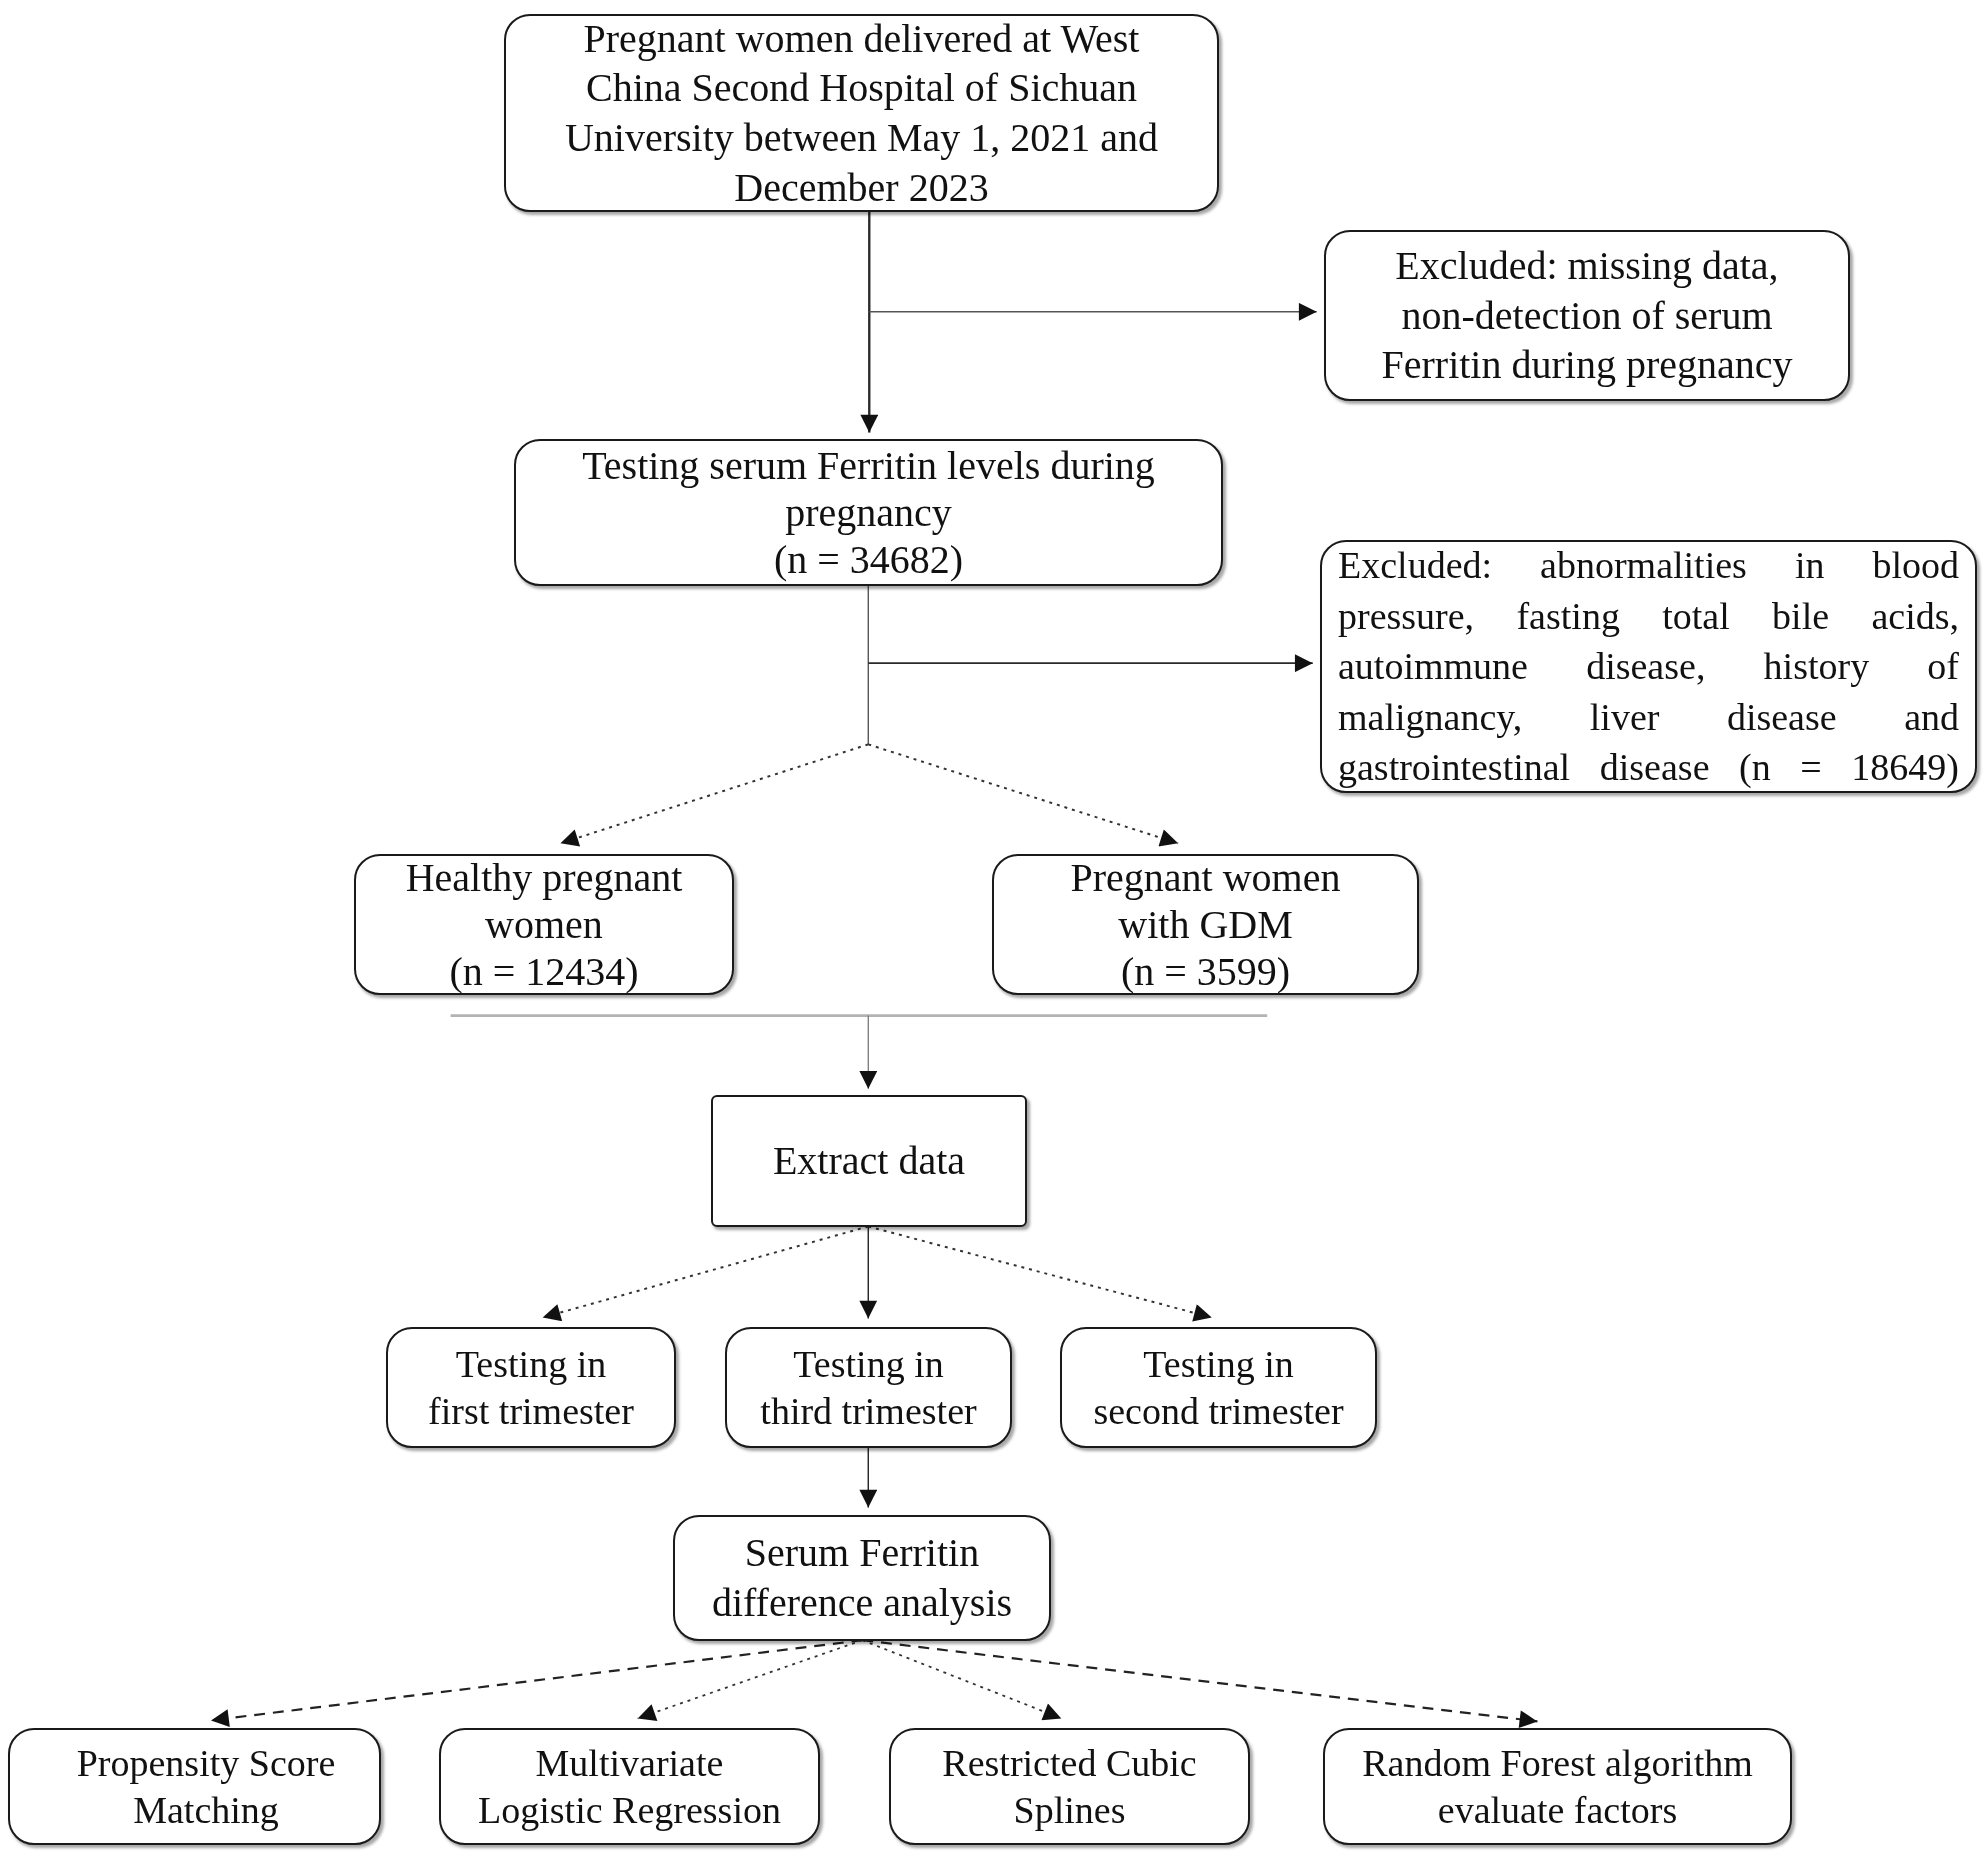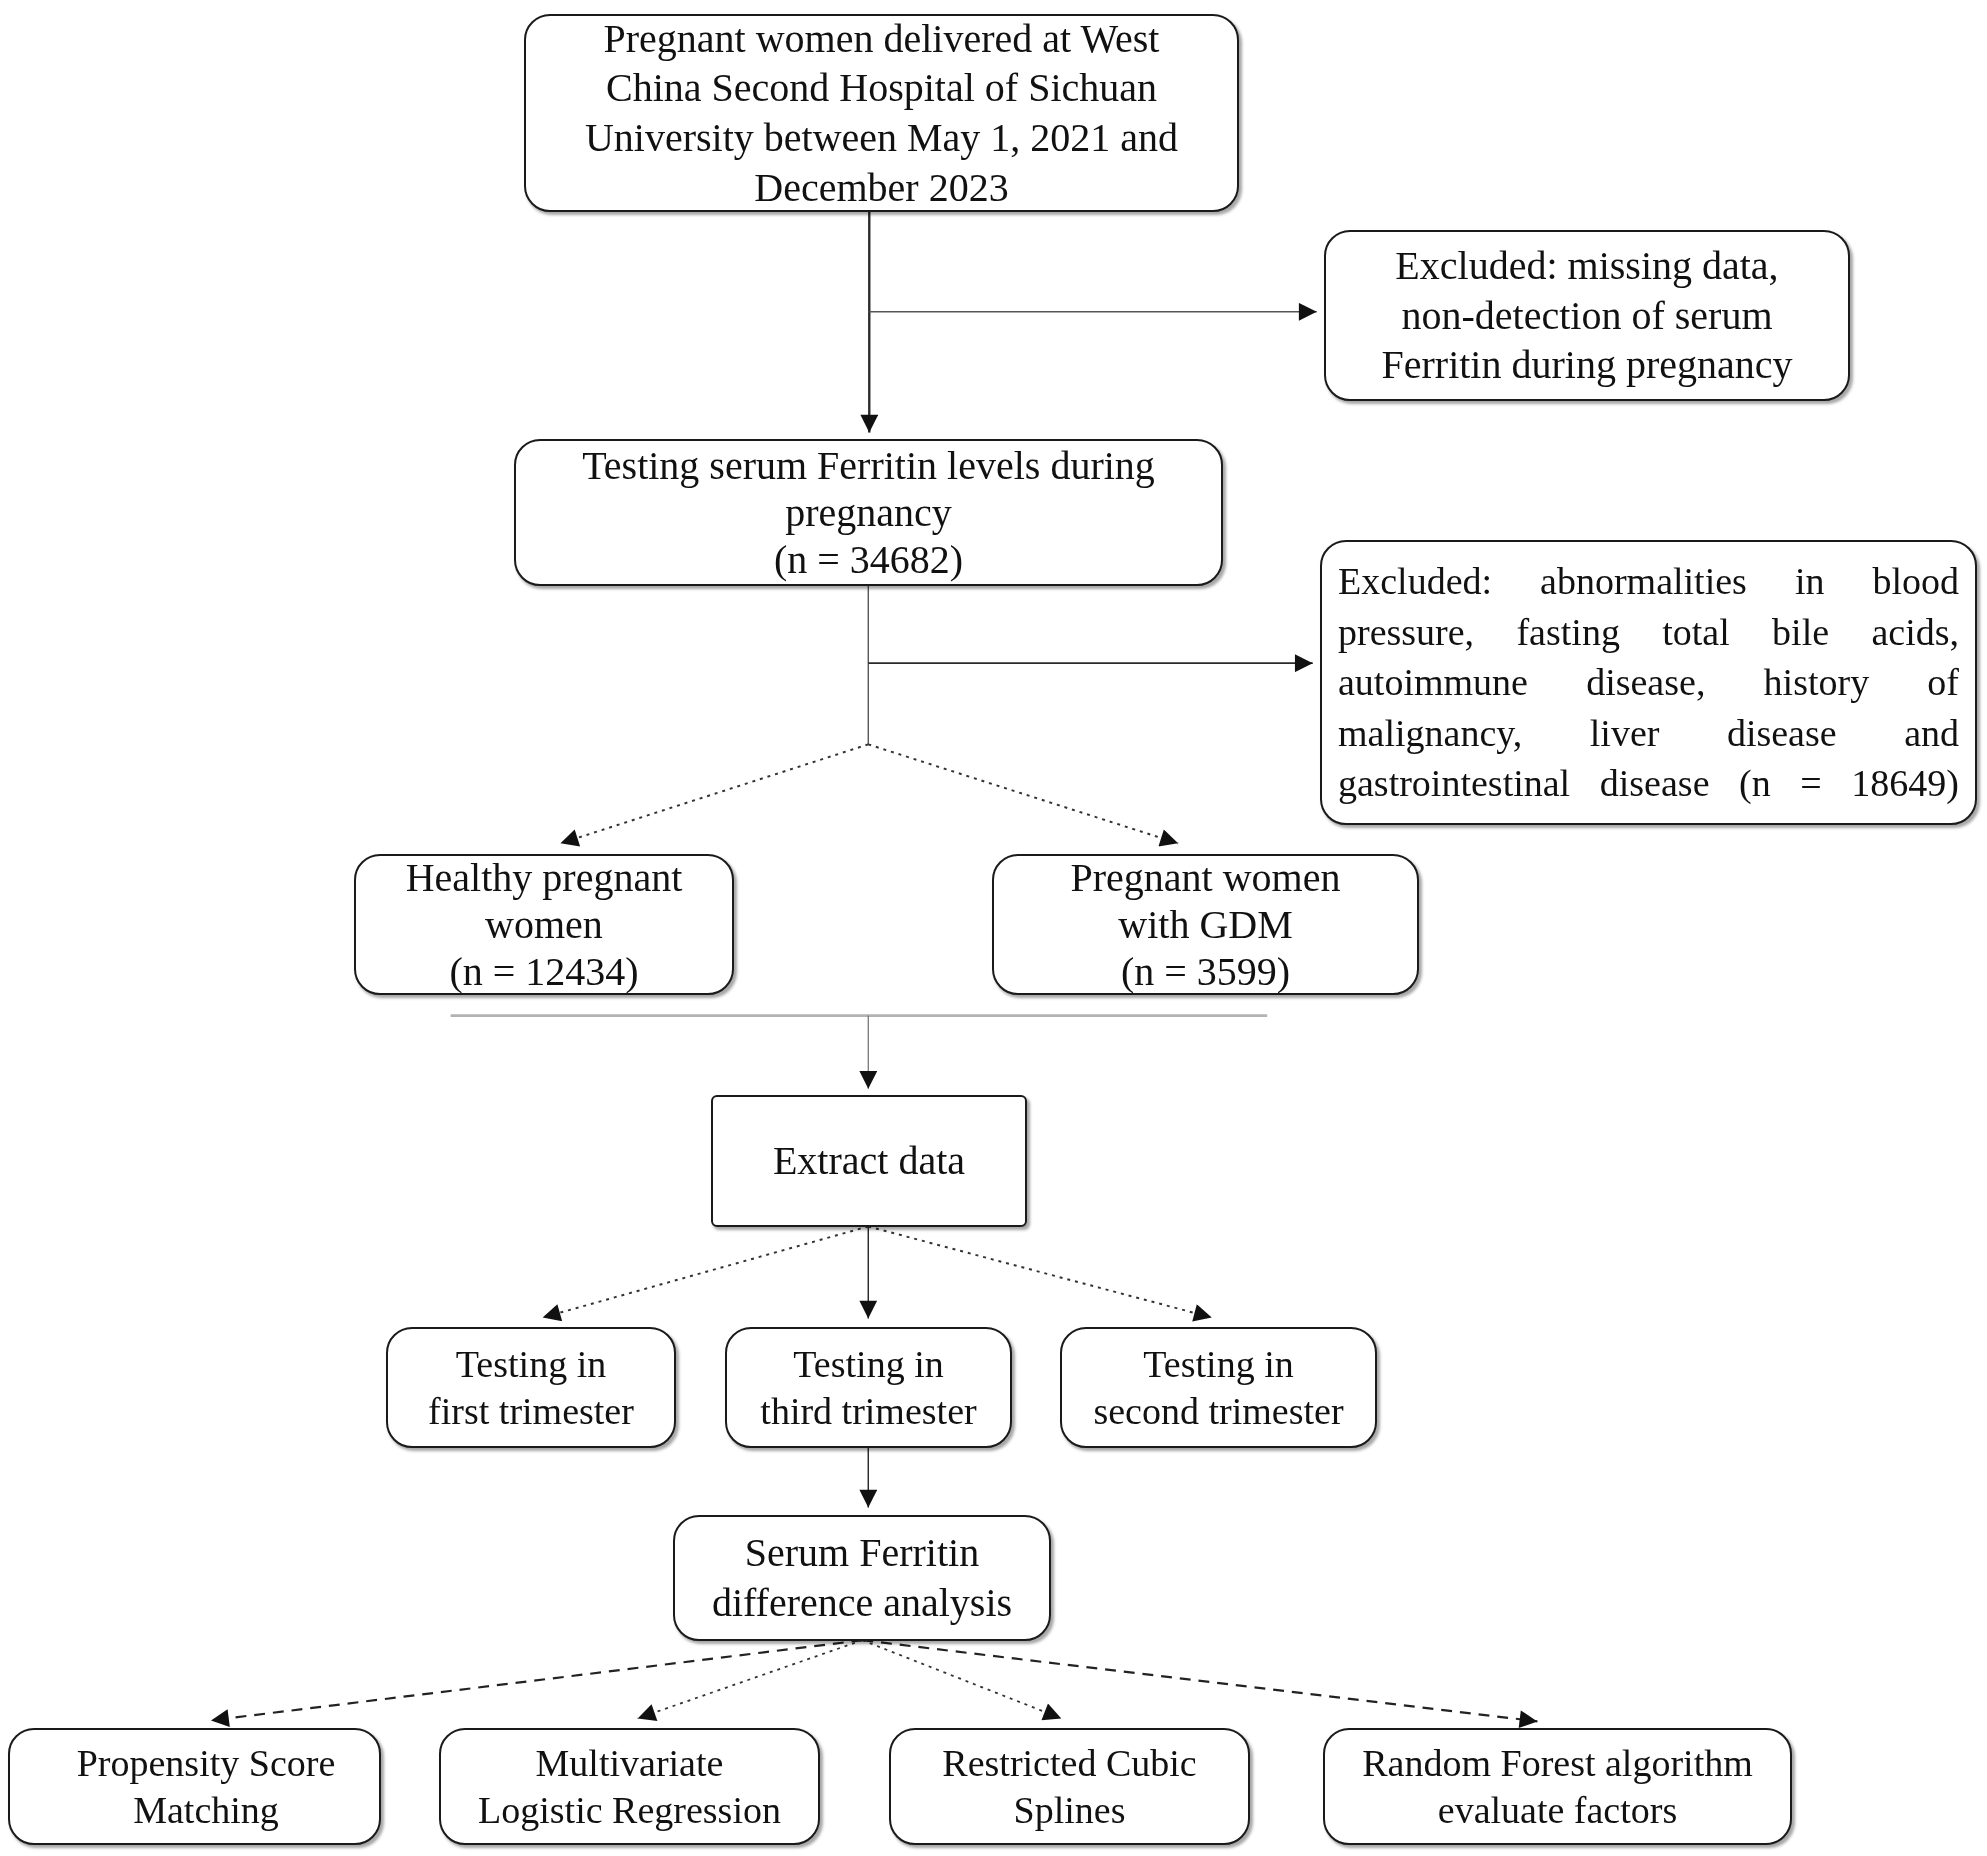--- a/index.html
+++ b/index.html
@@ -70,40 +70,40 @@
     <path d="M877,1239 L1224,1331" stroke="#333333" stroke-width="2" stroke-dasharray="3 5" fill="none" marker-end="url(#arr)"></path>
 
     <path d="M877,1462 L877,1523" stroke="#2a2a2a" stroke-width="1.5" fill="none" marker-end="url(#arr)"></path>
 
     <path d="M871,1657 L213,1738" stroke="#222222" stroke-width="2.2" stroke-dasharray="11 8" fill="none" marker-end="url(#arr)"></path>
     <path d="M871,1657 L644,1736" stroke="#333333" stroke-width="1.8" stroke-dasharray="3 5" fill="none" marker-end="url(#arr)"></path>
     <path d="M871,1657 L1072,1736" stroke="#333333" stroke-width="1.8" stroke-dasharray="3 5" fill="none" marker-end="url(#arr)"></path>
     <path d="M871,1657 L1553,1739" stroke="#222222" stroke-width="2.2" stroke-dasharray="11 8" fill="none" marker-end="url(#arr)"></path>
   </svg>
 
-  <div class="node" style="left:524px;top:14px;width:715px;height:198px;">
+  <div class="node" style="left:504px;top:14px;width:715px;height:198px;">
     <span class="node-label">Pregnant women delivered at West
 China Second Hospital of Sichuan
 University between May 1, 2021 and
 December 2023</span>
   </div>
 
   <div class="node" style="left:1324px;top:230px;width:526px;height:171px;">
     <span class="node-label">Excluded: missing data,
 non-detection of serum
 Ferritin during pregnancy</span>
   </div>
 
   <div class="node tight" style="left:514px;top:439px;width:709px;height:147px;">
     <span class="node-label">Testing serum Ferritin levels during
 pregnancy
 (n = 34682)</span>
   </div>
 
-  <div class="node justify" style="left:1320px;top:540px;width:657px;height:285px;">
+  <div class="node justify" style="left:1320px;top:540px;width:657px;height:253px;">
     <span class="node-label">Excluded: abnormalities in blood
 pressure, fasting total bile acids,
 autoimmune disease, history of
 malignancy, liver disease and
 gastrointestinal disease (n = 18649)</span>
   </div>
 
   <div class="node tight" style="left:354px;top:854px;width:380px;height:141px;">
     <span class="node-label">Healthy pregnant
 women

